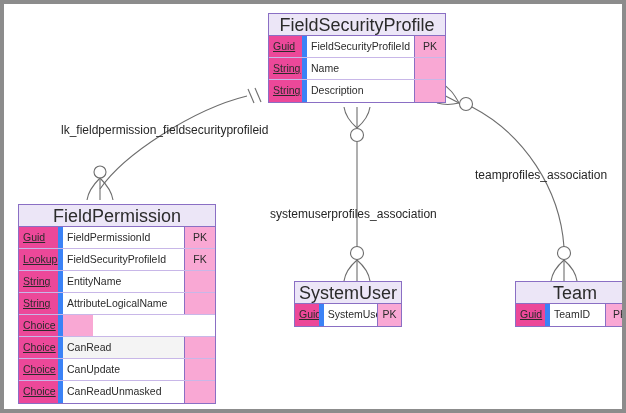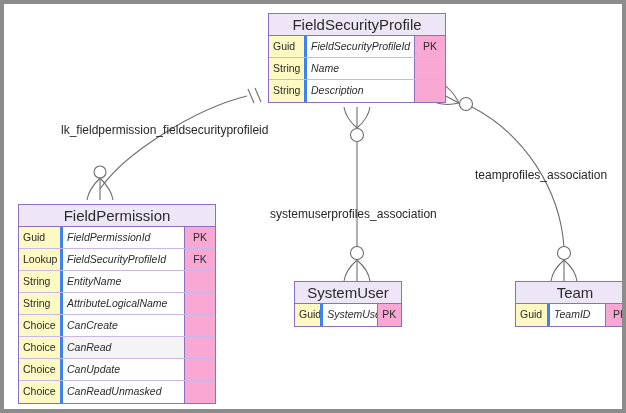--- a/index.html
+++ b/index.html
@@ -20,21 +20,21 @@
   .entity{
     position:absolute;
     border:1px solid #8a6fc4;
     background:#ffffff;
     box-sizing:border-box;
   }
   .entity .ent-title{
     background:#ece6f7;
     border-bottom:1px solid #8a6fc4;
     text-align:center;
-    font-size:15px;
+    font-size:18px;
     color:#2b2b2b;
     line-height:22px;
     height:22px;
     box-sizing:border-box;
     white-space:nowrap;
   }
   .row{
     display:flex;
     height:22px;
     box-sizing:border-box;
@@ -45,27 +45,27 @@
   .cell{
     box-sizing:border-box;
     font-size:10.5px;
     color:#2b2b2b;
     line-height:21px;
     padding:0 4px;
     white-space:nowrap;
     overflow:hidden;
   }
   .c-type{
-    background:#fef9c3;
-    border-right:3px solid #3b82f6;
+    background:#ec4899;
+    border-right:5px solid #3b82f6;
+    text-decoration:underline;
   }
   .c-name{
     border-right:1px solid #8a6fc4;
     flex:1 1 auto;
-    font-style:italic;
   }
   .c-key{
     background:#f9a8d4;
     text-align:center;
     padding:0 2px;
   }
   
   #ent-fsp{left:264px;top:9px;width:178px;}
   #ent-fsp .c-type{width:38px;}
   #ent-fsp .c-key{width:30px;}
@@ -180,21 +180,20 @@
       <div class="cell c-name">EntityName</div>
       <div class="cell c-key"></div>
     </div>
     <div class="row">
       <div class="cell c-type">String</div>
       <div class="cell c-name">AttributeLogicalName</div>
       <div class="cell c-key"></div>
     </div>
     <div class="row">
       <div class="cell c-type">Choice</div>
-      <div class="cell c-name">CanCreate</div>
       <div class="cell c-key"></div>
     </div>
     <div class="row shaded">
       <div class="cell c-type">Choice</div>
       <div class="cell c-name">CanRead</div>
       <div class="cell c-key"></div>
     </div>
     <div class="row">
       <div class="cell c-type">Choice</div>
       <div class="cell c-name">CanUpdate</div>

